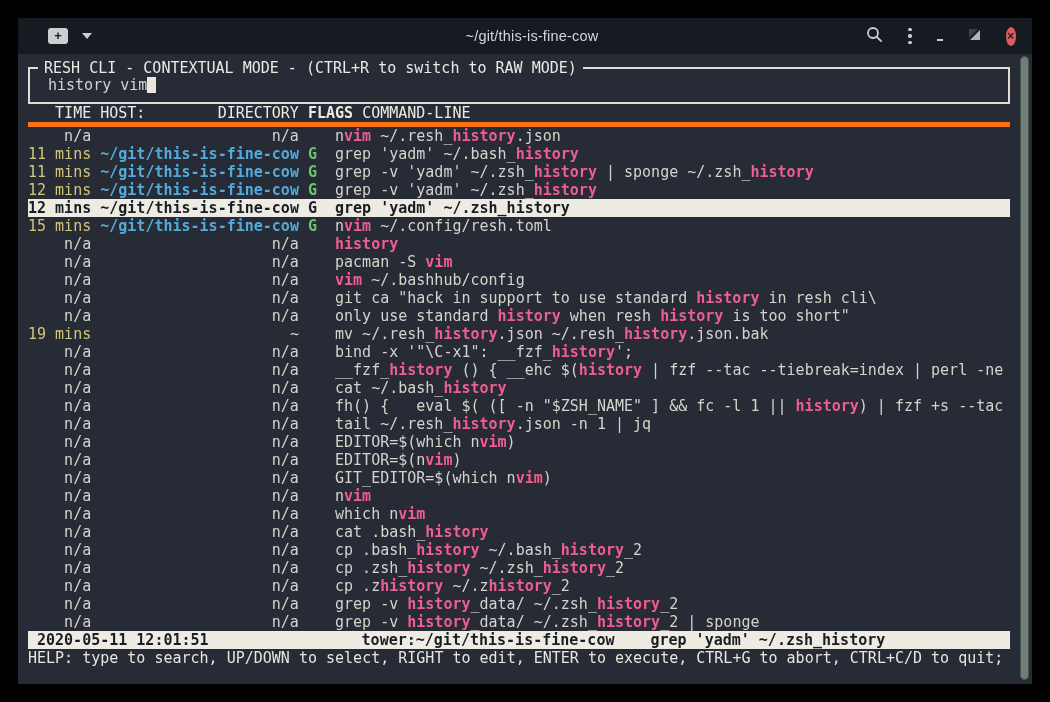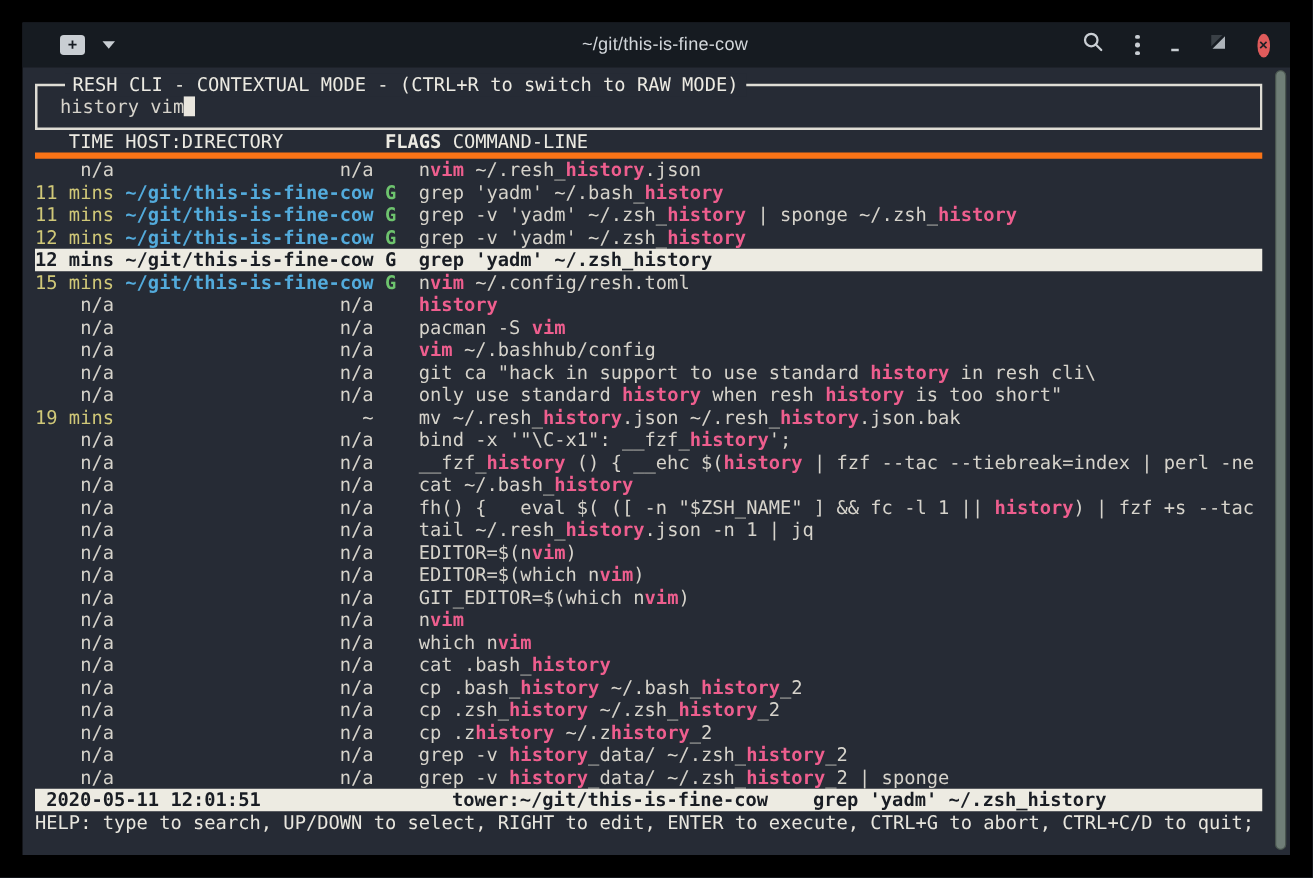--- a/index.html
+++ b/index.html
@@ -29,28 +29,28 @@
   .kebab{display:flex;flex-direction:column;gap:3px}
   .kebab i{width:3.5px;height:3.5px;border-radius:50%;background:#c9ced3}
   .minbar{width:11px;height:2px;background:#c9ced3;margin-top:8px}
   .closebtn{width:19px;height:19px;border-radius:50%;background:var(--c-close_button);
             color:#1d2026;font-size:12px;font-weight:bold;line-height:19px;text-align:center}
   
   .terminal{position:relative;height:630px;font-size:15px;line-height:18px;color:var(--c-fg)}
   .content{padding-left:10px;width:992px;overflow:hidden}
   .querybox{margin-top:13px;width:982px;height:37px;border:2px solid var(--c-border);
             position:relative}
-  .legend{position:absolute;top:-10px;left:22px;background:var(--c-terminal_bg);
+  .legend{position:absolute;top:-10px;left:8px;background:var(--c-terminal_bg);
           padding:0 6px;color:#eceae2;white-space:pre}
   .queryline{margin:7px 0 0 18px;white-space:pre}
   .cursor{display:inline-block;width:9px;height:16px;background:#e9e6de;vertical-align:-3px}
   .thead{border-bottom:5px solid #f97316;white-space:pre;width:982px;color:#eceae2}
   .col-t{display:inline-block;width:7ch;text-align:right}
   .col-hd{display:inline-block;width:22ch;text-align:right}
-  .hd-flex{display:inline-flex;width:22ch;justify-content:flex-start}
+  .hd-flex{display:inline-flex;width:22ch;justify-content:space-between}
   .col-f{display:inline-block;width:1ch;color:var(--c-flag);font-weight:bold}
   .hdr-f{display:inline-block;color:#eceae2;font-weight:bold;width:auto}
   .row{white-space:pre;height:18px;width:982px}
   .c-time{color:var(--c-time)}
   .c-dir{color:var(--c-directory);font-weight:bold}
   .m{color:var(--c-match);font-weight:bold}
   .row.sel{background:var(--c-selected_bg);color:var(--c-selected_fg);font-weight:bold}
   .row.sel .m,.row.sel .c-dir,.row.sel .col-f,.row.sel .c-time{color:inherit}
   .statusbar{width:982px;height:18px;background:var(--c-selected_bg);
              color:var(--c-selected_fg);font-weight:bold;white-space:pre;padding-left:9px}
@@ -115,22 +115,22 @@
           <div class="row"><span class="col-t">n/a</span> <span class="col-hd">n/a</span> <span class="col-f"> </span>  <span><span>pacman -S </span><span class="m">vim</span></span></div>
           <div class="row"><span class="col-t">n/a</span> <span class="col-hd">n/a</span> <span class="col-f"> </span>  <span><span class="m">vim</span><span> ~/.bashhub/config</span></span></div>
           <div class="row"><span class="col-t">n/a</span> <span class="col-hd">n/a</span> <span class="col-f"> </span>  <span><span>git ca "hack in support to use standard </span><span class="m">history</span><span> in resh cli\</span></span></div>
           <div class="row"><span class="col-t">n/a</span> <span class="col-hd">n/a</span> <span class="col-f"> </span>  <span><span>only use standard </span><span class="m">history</span><span> when resh </span><span class="m">history</span><span> is too short"</span></span></div>
           <div class="row"><span class="col-t c-time">19 mins</span> <span class="col-hd">~</span> <span class="col-f"> </span>  <span><span>mv ~/.resh_</span><span class="m">history</span><span>.json ~/.resh_</span><span class="m">history</span><span>.json.bak</span></span></div>
           <div class="row"><span class="col-t">n/a</span> <span class="col-hd">n/a</span> <span class="col-f"> </span>  <span><span>bind -x '"\C-x1": __fzf_</span><span class="m">history</span><span>';</span></span></div>
           <div class="row"><span class="col-t">n/a</span> <span class="col-hd">n/a</span> <span class="col-f"> </span>  <span><span>__fzf_</span><span class="m">history</span><span> () { __ehc $(</span><span class="m">history</span><span> | fzf --tac --tiebreak=index | perl -ne</span></span></div>
           <div class="row"><span class="col-t">n/a</span> <span class="col-hd">n/a</span> <span class="col-f"> </span>  <span><span>cat ~/.bash_</span><span class="m">history</span></span></div>
           <div class="row"><span class="col-t">n/a</span> <span class="col-hd">n/a</span> <span class="col-f"> </span>  <span><span>fh() {   eval $( ([ -n "$ZSH_NAME" ] &amp;&amp; fc -l 1 || </span><span class="m">history</span><span>) | fzf +s --tac</span></span></div>
           <div class="row"><span class="col-t">n/a</span> <span class="col-hd">n/a</span> <span class="col-f"> </span>  <span><span>tail ~/.resh_</span><span class="m">history</span><span>.json -n 1 | jq</span></span></div>
+          <div class="row"><span class="col-t">n/a</span> <span class="col-hd">n/a</span> <span class="col-f"> </span>  <span><span>EDITOR=$(which n</span><span class="m">vim</span><span>)</span></span></div>
           <div class="row"><span class="col-t">n/a</span> <span class="col-hd">n/a</span> <span class="col-f"> </span>  <span><span>EDITOR=$(n</span><span class="m">vim</span><span>)</span></span></div>
-          <div class="row"><span class="col-t">n/a</span> <span class="col-hd">n/a</span> <span class="col-f"> </span>  <span><span>EDITOR=$(which n</span><span class="m">vim</span><span>)</span></span></div>
           <div class="row"><span class="col-t">n/a</span> <span class="col-hd">n/a</span> <span class="col-f"> </span>  <span><span>GIT_EDITOR=$(which n</span><span class="m">vim</span><span>)</span></span></div>
           <div class="row"><span class="col-t">n/a</span> <span class="col-hd">n/a</span> <span class="col-f"> </span>  <span><span>n</span><span class="m">vim</span></span></div>
           <div class="row"><span class="col-t">n/a</span> <span class="col-hd">n/a</span> <span class="col-f"> </span>  <span><span>which n</span><span class="m">vim</span></span></div>
           <div class="row"><span class="col-t">n/a</span> <span class="col-hd">n/a</span> <span class="col-f"> </span>  <span><span>cat .bash_</span><span class="m">history</span></span></div>
           <div class="row"><span class="col-t">n/a</span> <span class="col-hd">n/a</span> <span class="col-f"> </span>  <span><span>cp .bash_</span><span class="m">history</span><span> ~/.bash_</span><span class="m">history</span><span>_2</span></span></div>
           <div class="row"><span class="col-t">n/a</span> <span class="col-hd">n/a</span> <span class="col-f"> </span>  <span><span>cp .zsh_</span><span class="m">history</span><span> ~/.zsh_</span><span class="m">history</span><span>_2</span></span></div>
           <div class="row"><span class="col-t">n/a</span> <span class="col-hd">n/a</span> <span class="col-f"> </span>  <span><span>cp .z</span><span class="m">history</span><span> ~/.z</span><span class="m">history</span><span>_2</span></span></div>
           <div class="row"><span class="col-t">n/a</span> <span class="col-hd">n/a</span> <span class="col-f"> </span>  <span><span>grep -v </span><span class="m">history</span><span>_data/ ~/.zsh_</span><span class="m">history</span><span>_2</span></span></div>
           <div class="row"><span class="col-t">n/a</span> <span class="col-hd">n/a</span> <span class="col-f"> </span>  <span><span>grep -v </span><span class="m">history</span><span>_data/ ~/.zsh_</span><span class="m">history</span><span>_2 | sponge</span></span></div>
         </div>

